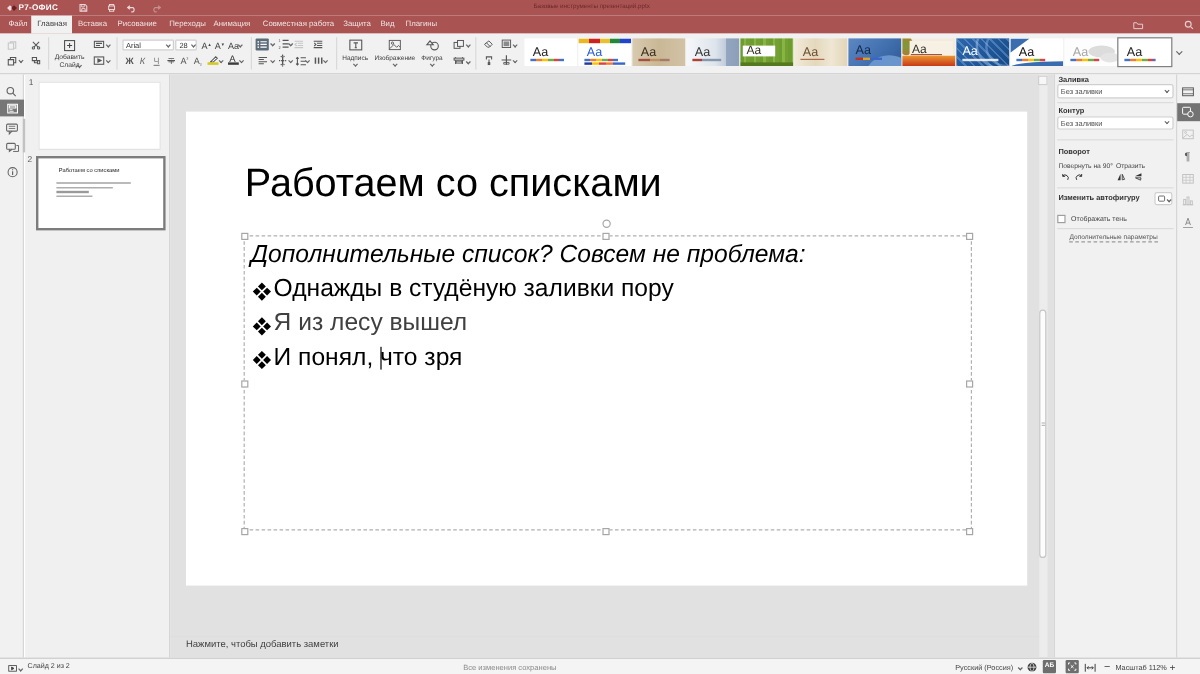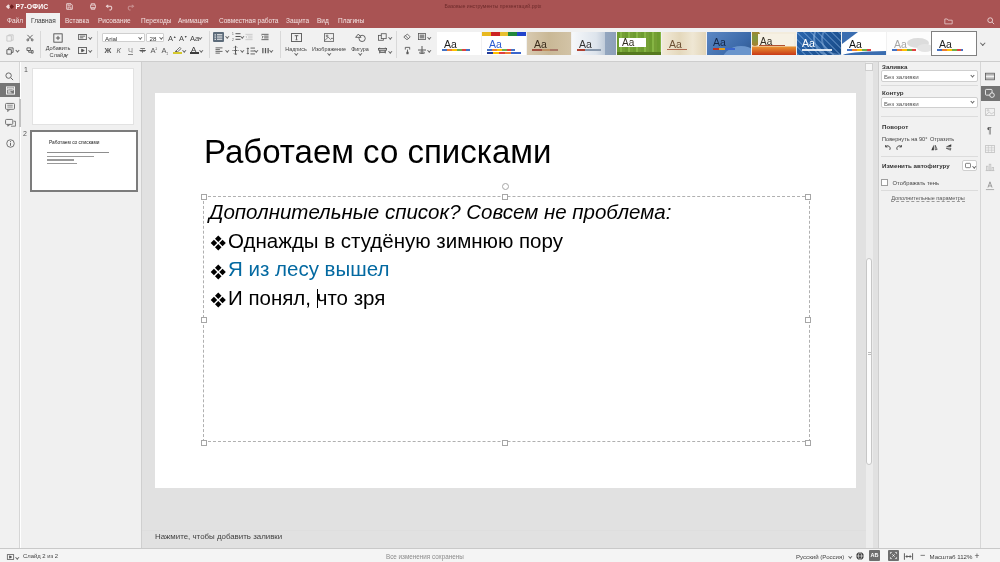--- a/index.html
+++ b/index.html
@@ -340,47 +340,47 @@
   </div>
 
 <div id="bodytext">
     <div class="a" id="iline" style="left:209px;top:200px;font-size:20.5px;font-style:italic;color:#000;white-space:nowrap">Дополнительные список? Совсем не проблема:</div>
     <svg class="a" width="14.5" height="14" viewBox="0 0 13 13" style="left:210.5px;top:236.2px" fill="#000">
       <rect x="4.35" y="0.35" width="4.3" height="4.3" transform="rotate(45 6.5 2.5)"></rect>
       <rect x="4.35" y="8.35" width="4.3" height="4.3" transform="rotate(45 6.5 10.5)"></rect>
       <rect x="0.35" y="4.35" width="4.3" height="4.3" transform="rotate(45 2.5 6.5)"></rect>
       <rect x="8.35" y="4.35" width="4.3" height="4.3" transform="rotate(45 10.5 6.5)"></rect>
     </svg>
-    <div class="a" id="bl0" style="left:228px;top:229px;font-size:20.5px;color:#000;white-space:nowrap">Однажды в студёную зимнюю пору</div>
+    <div class="a" id="bl0" style="left:228px;top:229px;font-size:20.5px;color:#000;white-space:nowrap">Однажды в студёную заливки пору</div>
     <svg class="a" width="14.5" height="14" viewBox="0 0 13 13" style="left:210.5px;top:264.5px" fill="#000">
       <rect x="4.35" y="0.35" width="4.3" height="4.3" transform="rotate(45 6.5 2.5)"></rect>
       <rect x="4.35" y="8.35" width="4.3" height="4.3" transform="rotate(45 6.5 10.5)"></rect>
       <rect x="0.35" y="4.35" width="4.3" height="4.3" transform="rotate(45 2.5 6.5)"></rect>
       <rect x="8.35" y="4.35" width="4.3" height="4.3" transform="rotate(45 10.5 6.5)"></rect>
     </svg>
-    <div class="a" id="bl1" style="left:228px;top:257.3px;font-size:20.5px;color:#0369a1;white-space:nowrap">Я из лесу вышел</div>
+    <div class="a" id="bl1" style="left:228px;top:257.3px;font-size:20.5px;color:#404040;white-space:nowrap">Я из лесу вышел</div>
     <svg class="a" width="14.5" height="14" viewBox="0 0 13 13" style="left:210.5px;top:292.8px" fill="#000">
       <rect x="4.35" y="0.35" width="4.3" height="4.3" transform="rotate(45 6.5 2.5)"></rect>
       <rect x="4.35" y="8.35" width="4.3" height="4.3" transform="rotate(45 6.5 10.5)"></rect>
       <rect x="0.35" y="4.35" width="4.3" height="4.3" transform="rotate(45 2.5 6.5)"></rect>
       <rect x="8.35" y="4.35" width="4.3" height="4.3" transform="rotate(45 10.5 6.5)"></rect>
     </svg>
     <div class="a" id="bl2" style="left:228px;top:285.6px;font-size:20.5px;color:#000;white-space:nowrap">И понял, что зря</div>
   </div>
 
 <div class="a" style="left:317px;top:289px;width:1px;height:19px;background:#000"></div>
 
 <div class="a" style="left:866px;top:62px;width:7px;height:486px;background:#ececec"></div>
 <div class="a" style="left:866px;top:258px;width:6px;height:207px;background:#fcfcfc;border:1px solid #c6c6c6;border-radius:3px"></div>
 <div class="a" style="left:867.5px;top:352px;width:3px;height:1px;background:#bbb"></div>
 <div class="a" style="left:867.5px;top:354px;width:3px;height:1px;background:#bbb"></div>
 <div class="a" style="left:865px;top:62.5px;width:8px;height:8px;background:#f7f7f7;border:1px solid #cfcfcf"></div>
 
 <div class="hd" style="left:142px;top:530px;width:724px;background:#dedede"></div>
-<div class="a" style="left:155px;top:532px;font-size:7.9px;color:#3f3f3f">Нажмите, чтобы добавить заливки</div>
+<div class="a" style="left:155px;top:532px;font-size:7.9px;color:#3f3f3f">Нажмите, чтобы добавить заметки</div>
 
 <div class="a" style="left:878px;top:62px;width:102px;height:486px;background:#f1f1f1;border-left:1px solid #cfcfcf"></div>
 <div class="lbl" style="left:882px;top:62.6px">Заливка</div>
 <div class="a" style="left:880.5px;top:70.3px;width:97px;height:11.5px;background:#fff;border:1px solid #cfcfcf;border-radius:2px;font-size:6.2px;color:#555;padding:2.2px 0 0 2.5px">Без заливки</div>
 <div class="cv" style="left:971px;top:74px;width:3px;height:3px"></div>
 <div class="hd" style="left:880.5px;top:84.5px;width:97px"></div>
 <div class="lbl" style="left:882px;top:88.6px">Контур</div>
 <div class="a" style="left:880.5px;top:96.5px;width:97px;height:11.5px;background:#fff;border:1px solid #cfcfcf;border-radius:2px;font-size:6.2px;color:#555;padding:2.2px 0 0 2.5px">Без заливки</div>
 <div class="cv" style="left:971px;top:100px;width:3px;height:3px"></div>
 <div class="hd" style="left:880.5px;top:116.4px;width:97px"></div>

